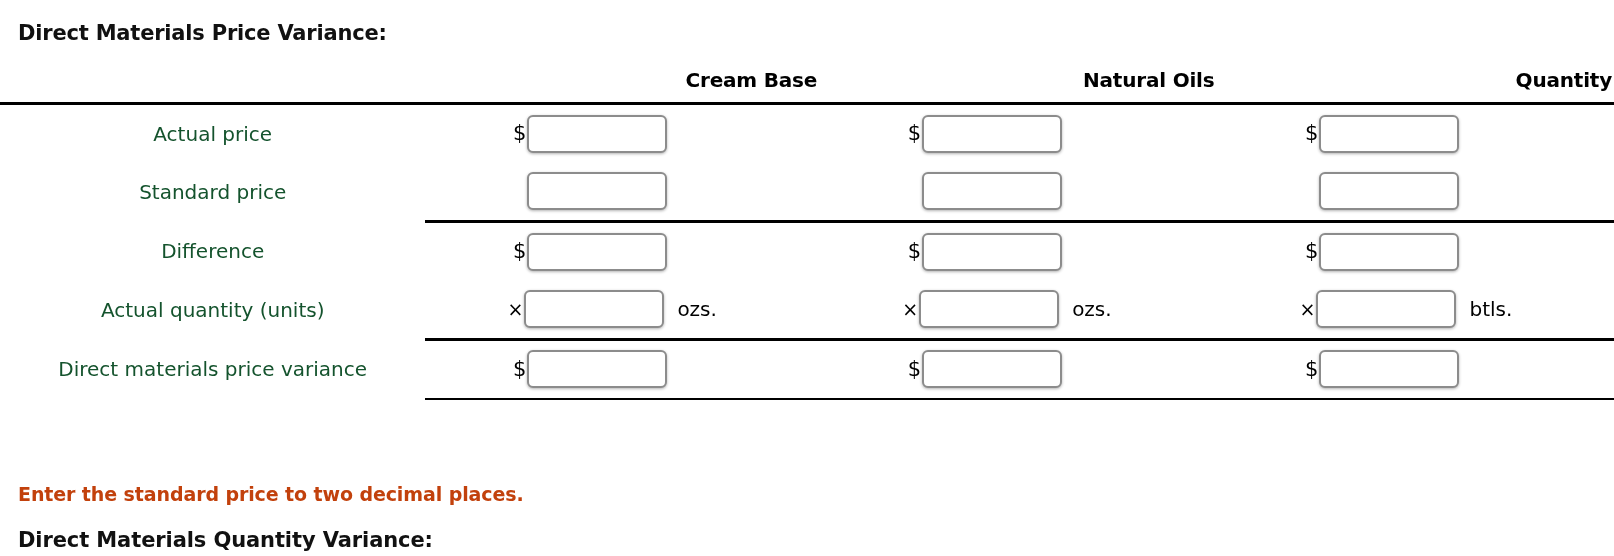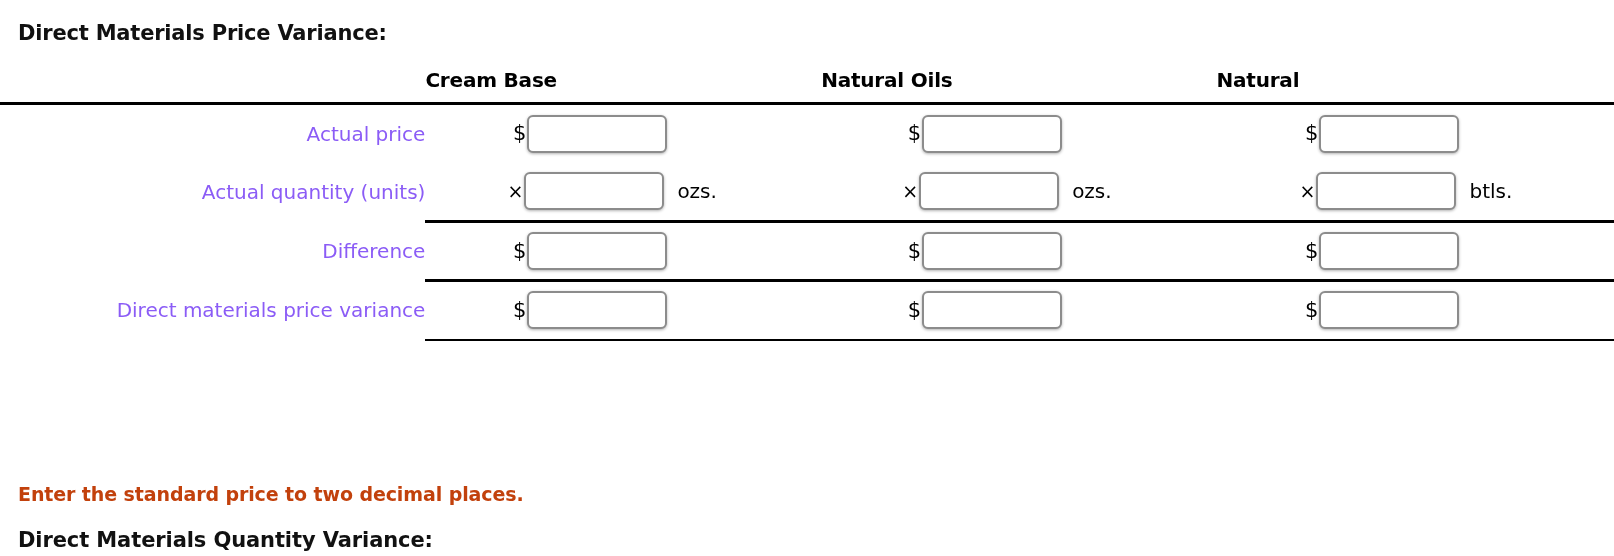--- a/index.html
+++ b/index.html
@@ -50,34 +50,34 @@
   
   .col-label  { width: 504px; }
   .col-data   { width: 324px; }
   .col-tail   { width: 142px; }
 
   
   .col-head {
     font-size: 20px;
     font-weight: bold;
     color: #000000;
-    text-align: left;
+    text-align: right;
     height: 44px;
     letter-spacing: -0.2px;
     white-space: nowrap;
   }
   .col-head.c1 { padding-right: 4px; }
   .col-head.c2 { padding-right: 2px; }
   .col-head.c3 { padding-right: 2px; }
 
   
   .row-label {
     font-size: 20px;
-    color: #8b5cf6;
-    text-align: right;
+    color: #14532d;
+    text-align: center;
     padding-left: 18px;
     white-space: nowrap;
   }
   tr.data-row { height: 59px; }
 
   
   .rule-top-full > td {
     border-top: 3px solid #000000;
   }
   .rule-inner > td.ruled {
@@ -233,21 +233,21 @@
         <col class="col-tail">
       <col class="col-data">
         <col class="col-tail">
     </colgroup>
 
     <tbody>
         <tr>
       <th></th>
       <th class="col-head c1" colspan="2">Cream Base</th>
       <th class="col-head c2" colspan="2">Natural Oils</th>
-      <th class="col-head c3" colspan="2">Natural</th>
+      <th class="col-head c3" colspan="2">Quantity</th>
     </tr>
 
     <tr class="data-row rule-top-full">
       <td class="row-label">Actual price</td>
 
       <td class="field-cell">
         <div class="field-inner pad-c1">
           <span class="sym dollar">$</span>
           <input class="txtbox" type="text" value="" style="">
         </div>
@@ -264,20 +264,75 @@
 
       <td class="field-cell">
         <div class="field-inner pad-c3">
           <span class="sym dollar">$</span>
           <input class="txtbox" type="text" value="" style="">
         </div>
       </td>
       <td></td>
     </tr>
 
+    <tr class="data-row">
+      <td class="row-label">Standard price</td>
+
+      <td class="field-cell">
+        <div class="field-inner pad-c1">
+          <span class="sym dollar"></span>
+          <input class="txtbox" type="text" value="" style="">
+        </div>
+      </td>
+      <td></td>
+
+      <td class="field-cell">
+        <div class="field-inner pad-c2">
+          <span class="sym dollar"></span>
+          <input class="txtbox" type="text" value="" style="">
+        </div>
+      </td>
+      <td></td>
+
+      <td class="field-cell">
+        <div class="field-inner pad-c3">
+          <span class="sym dollar"></span>
+          <input class="txtbox" type="text" value="" style="">
+        </div>
+      </td>
+      <td></td>
+    </tr>
+
+    <tr class="data-row rule-inner">
+      <td class="row-label">Difference</td>
+
+      <td class="field-cell ruled">
+        <div class="field-inner pad-c1">
+          <span class="sym dollar">$</span>
+          <input class="txtbox" type="text" value="" style="">
+        </div>
+      </td>
+      <td class="ruled"></td>
+
+      <td class="field-cell ruled">
+        <div class="field-inner pad-c2">
+          <span class="sym dollar">$</span>
+          <input class="txtbox" type="text" value="" style="">
+        </div>
+      </td>
+      <td class="ruled"></td>
+
+      <td class="field-cell ruled">
+        <div class="field-inner pad-c3">
+          <span class="sym dollar">$</span>
+          <input class="txtbox" type="text" value="" style="">
+        </div>
+      </td>
+      <td class="ruled"></td>
+    </tr>
 
     <tr class="data-row">
       <td class="row-label">Actual quantity (units)</td>
 
       <td class="field-cell">
         <div class="field-inner pad-c1-x">
           <span class="sym times">×</span>
           <input class="txtbox" type="text" value="" style="">
           <span class="unit">ozs.</span>
         </div>
@@ -297,48 +352,20 @@
         <div class="field-inner pad-c3-x">
           <span class="sym times">×</span>
           <input class="txtbox" type="text" value="" style="">
           <span class="unit">btls.</span>
         </div>
       </td>
       <td></td>
     </tr>
 
     <tr class="data-row rule-inner">
-      <td class="row-label">Difference</td>
-
-      <td class="field-cell ruled">
-        <div class="field-inner pad-c1">
-          <span class="sym dollar">$</span>
-          <input class="txtbox" type="text" value="" style="">
-        </div>
-      </td>
-      <td class="ruled"></td>
-
-      <td class="field-cell ruled">
-        <div class="field-inner pad-c2">
-          <span class="sym dollar">$</span>
-          <input class="txtbox" type="text" value="" style="">
-        </div>
-      </td>
-      <td class="ruled"></td>
-
-      <td class="field-cell ruled">
-        <div class="field-inner pad-c3">
-          <span class="sym dollar">$</span>
-          <input class="txtbox" type="text" value="" style="">
-        </div>
-      </td>
-      <td class="ruled"></td>
-    </tr>
-
-    <tr class="data-row rule-inner">
       <td class="row-label">Direct materials price variance</td>
 
       <td class="field-cell ruled">
         <div class="field-inner pad-c1">
           <span class="sym dollar">$</span>
           <input class="txtbox" type="text" value="" style="">
         </div>
       </td>
       <td class="ruled"></td>
 

